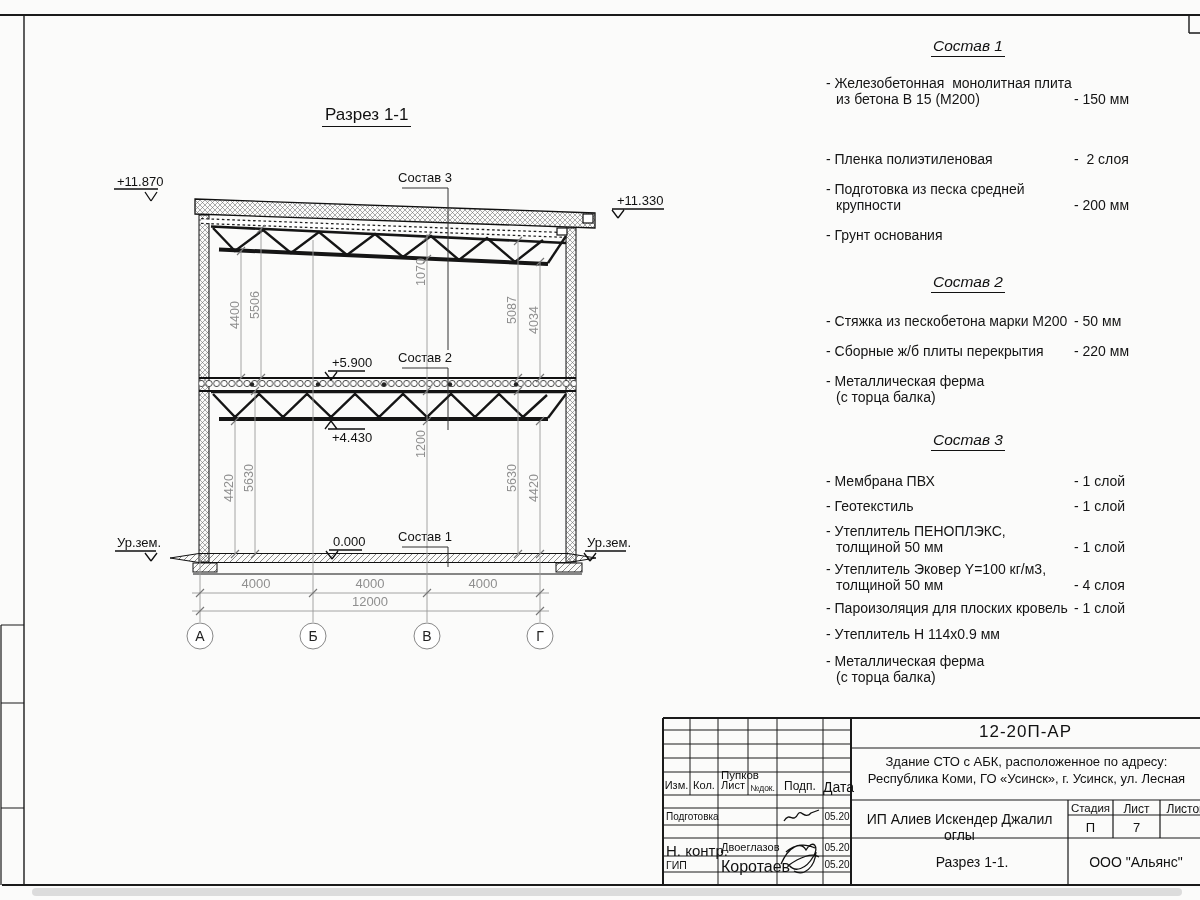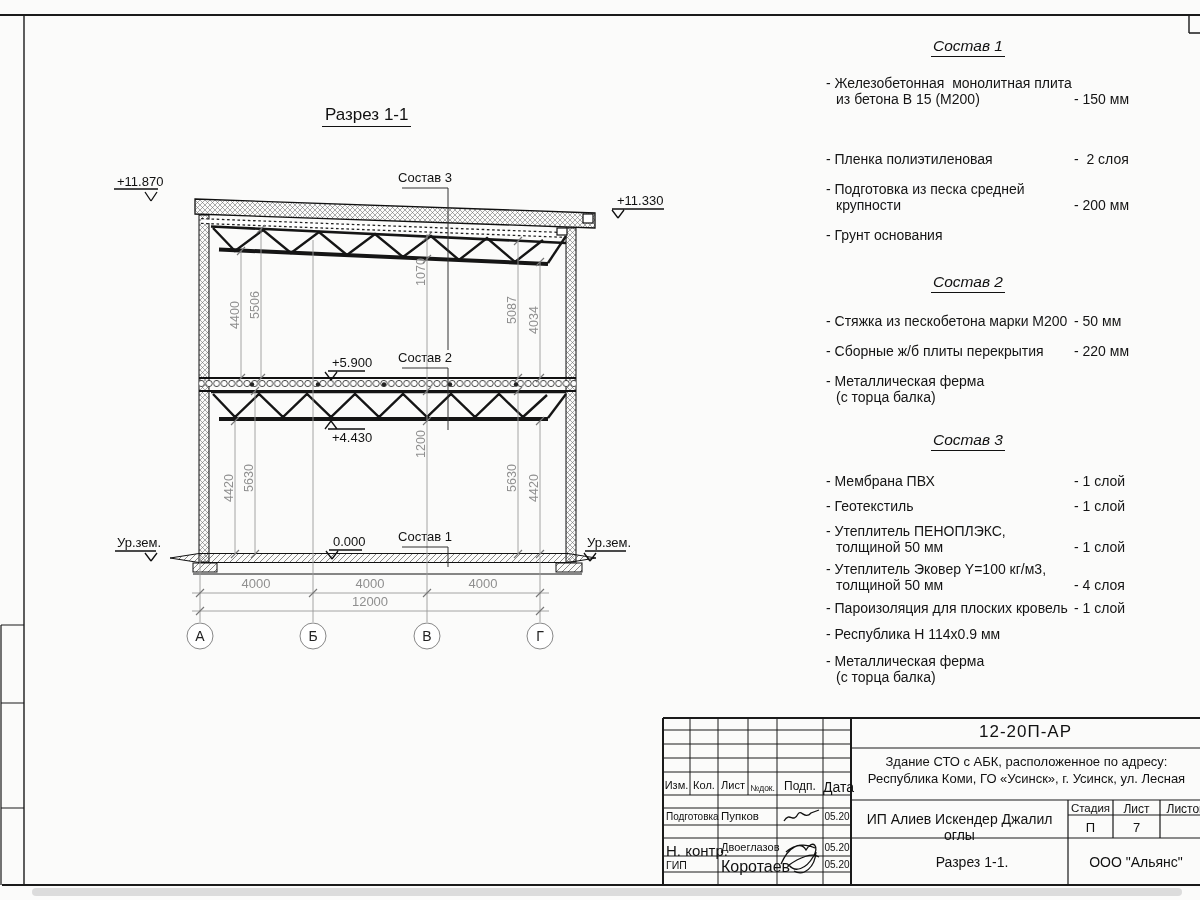--- a/index.html
+++ b/index.html
@@ -243,21 +243,21 @@
 </div>
 <div class="c-row" style="top:562px">
   <div class="c-left"><div>- Утеплитель Эковер Y=100 кг/м3,</div><div class="c-l2">толщиной 50 мм</div></div>
   <div class="c-val">- 4 слоя</div>
 </div>
 <div class="c-row" style="top:601px">
   <div class="c-left"><div>- Пароизоляция для плоских кровель</div></div>
   <div class="c-val">- 1 слой</div>
 </div>
 <div class="c-row" style="top:627px">
-  <div class="c-left"><div>- Республика Н 114х0.9 мм</div></div>
+  <div class="c-left"><div>- Утеплитель Н 114х0.9 мм</div></div>
 </div>
 <div class="c-row" style="top:654px">
   <div class="c-left"><div>- Металлическая ферма</div><div class="c-l2">(с торца балка)</div></div>
 </div>
 
 <div class="tb" style="left:851px;top:722px;width:349px;font-size:17px;letter-spacing:1px">12-20П-АР</div>
 <div class="tb" style="left:853px;top:771px;width:347px;font-size:13px">Республика Коми, ГО «Усинск», г. Усинск, ул. Лесная</div>
 <div class="tb" style="left:853px;top:754px;width:347px;font-size:13px">Здание СТО с АБК, расположенное по адресу:</div>
 <div class="tb" style="left:851px;top:811px;width:217px;font-size:14px">ИП Алиев Искендер Джалил оглы</div>
 <div class="tb" style="left:1068px;top:802px;width:45px;font-size:11.5px">Стадия</div>
@@ -269,21 +269,21 @@
 <div class="tb" style="left:1068px;top:854px;width:136px;font-size:14px">ООО "Альянс"</div>
 
 <div class="tb" style="left:663px;top:779px;width:27px;font-size:11px">Изм.</div>
 <div class="tb" style="left:690px;top:779px;width:28px;font-size:11px">Кол.</div>
 <div class="tb" style="left:718px;top:779px;width:30px;font-size:11px">Лист</div>
 <div class="tb" style="left:748px;top:783px;width:29px;font-size:8.5px">№док.</div>
 <div class="tb" style="left:777px;top:779px;width:46px;font-size:12px">Подп.</div>
 <div class="tb" style="left:823px;top:779px;width:28px;font-size:14px">Дата</div>
 
 <div class="tb tb-l" style="left:666px;top:811px;width:52px;font-size:10px">Подготовка</div>
-<div class="tb tb-l" style="left:721px;top:810px;width:56px;font-size:11.5px">Пупков</div>
+<div class="tb tb-l" style="left:721px;top:769px;width:56px;font-size:11.5px">Пупков</div>
 <div class="tb" style="left:823px;top:811px;width:28px;font-size:10px">05.20</div>
 
 <div class="tb tb-l" style="left:666px;top:842px;width:68px;font-size:15px">Н. контр.</div>
 <div class="tb tb-l" style="left:721px;top:841px;width:56px;font-size:11px">Двоеглазов</div>
 <div class="tb" style="left:823px;top:842px;width:28px;font-size:10px">05.20</div>
 
 <div class="tb tb-l" style="left:666px;top:859px;width:52px;font-size:10.5px">ГИП</div>
 <div class="tb tb-l" style="left:721px;top:858px;width:56px;font-size:16px">Коротаев</div>
 <div class="tb" style="left:823px;top:859px;width:28px;font-size:10px">05.20</div>
 

